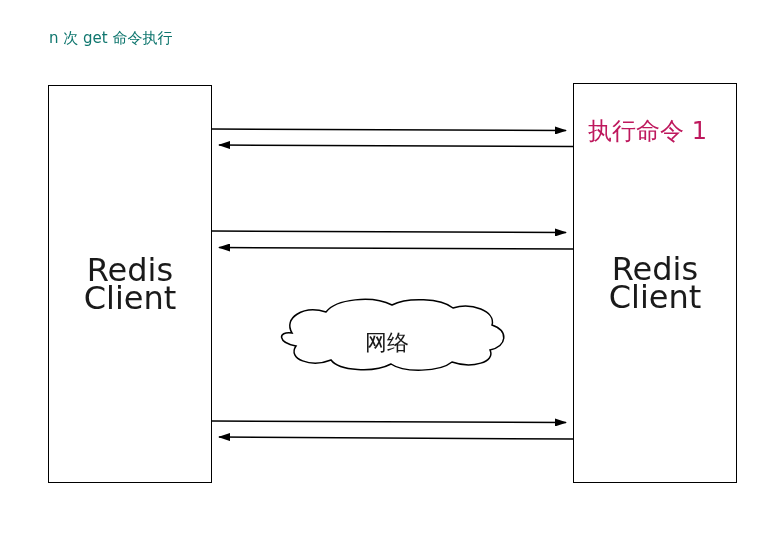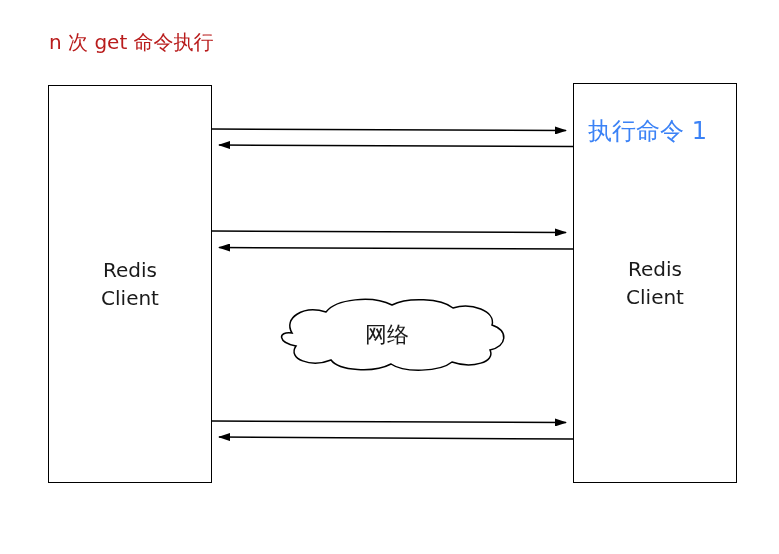--- a/index.html
+++ b/index.html
@@ -12,73 +12,73 @@
     position: relative;
     width: 779px;
     height: 554px;
     background: #ffffff;
     overflow: hidden;
   }
   .diagram-title {
     position: absolute;
     left: 49px;
     top: 29px;
-    font-size: 20px;
-    color: #b91c1c;
+    font-size: 15px;
+    color: #0f766e;
     white-space: nowrap;
   }
   .actor-box {
     position: absolute;
     border: 1.5px solid #000000;
     background: #ffffff;
   }
   .client-box {
     left: 48px; top: 85px;
     width: 164px; height: 398px;
     display: flex;
     align-items: center;
     justify-content: center;
   }
   .server-box {
     left: 573px; top: 83px;
     width: 164px; height: 400px;
   }
   .actor-name {
-    font-size: 20px;
+    font-size: 32px;
     line-height: 28px;
     text-align: center;
     color: #1a1a1a;
   }
   .server-name {
     position: absolute;
     left: 0; right: 0;
     top: 171px;
     text-align: center;
   }
   .exec-label {
     position: absolute;
     left: 14px;
     font-size: 24px;
     line-height: 26px;
     white-space: nowrap;
-    color: #3b82f6;
+    color: #be185d;
   }
   .exec-1 { top: 34px; }
   .exec-2 { top: 132px; }
   .exec-n { top: 326px; }
   .wire-layer {
     position: absolute;
     left: 0; top: 0;
     width: 779px; height: 554px;
     pointer-events: none;
   }
   .cloud-label {
     position: absolute;
     left: 340px;
-    top: 320px;
+    top: 328px;
     width: 94px;
     text-align: center;
     font-size: 22px;
     color: #1a1a1a;
   }
 </style>
 </head>
 <body>
 
 <div class="canvas">

